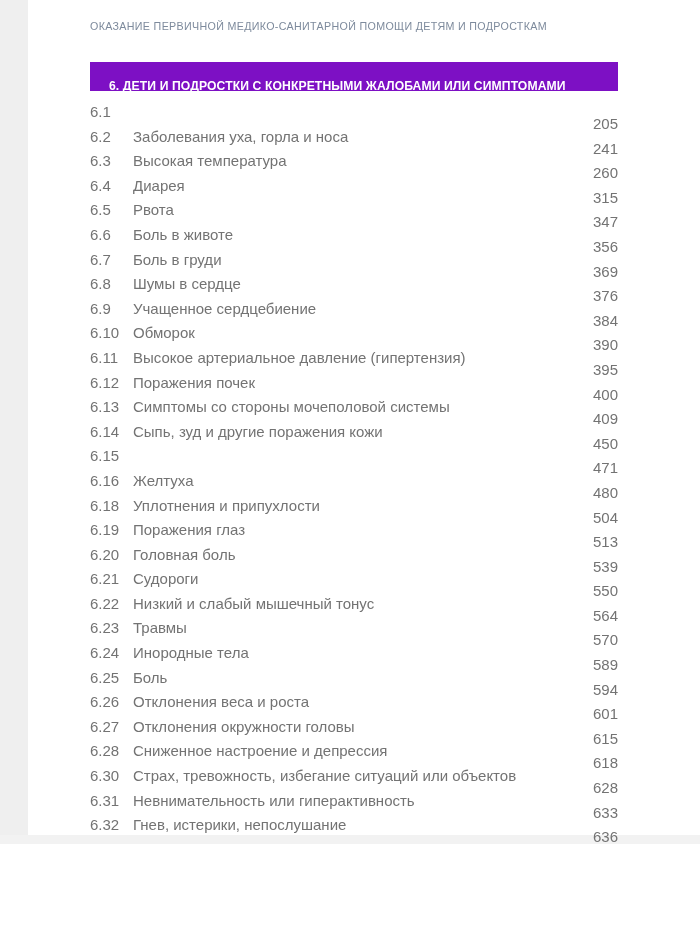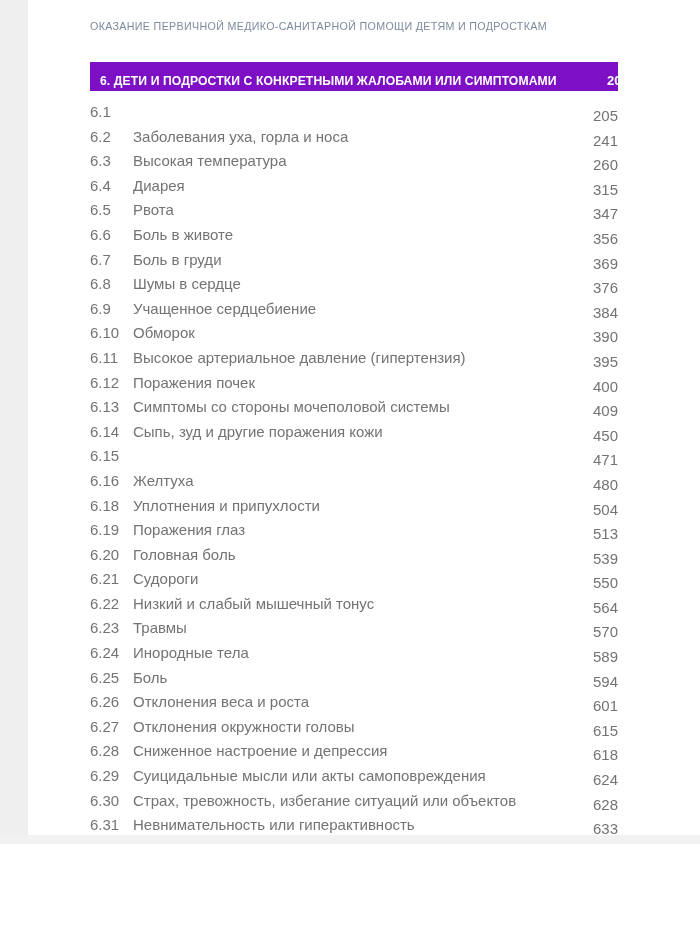--- a/index.html
+++ b/index.html
@@ -70,21 +70,22 @@
   .chapter-banner {
     position: absolute;
     left: 90px;
     top: 62px;
     width: 528px;
     height: 29px;
     background: #7d10c4;
     display: flex;
     align-items: center;
     box-sizing: border-box;
-    padding: 8px 9px 0 10px;
+    padding: 16px 9px 0 10px;
+    flex-direction: column;
   }
   .chapter-banner .banner-title {
     color: #ffffff;
     font-size: 13.1px;
     font-weight: 700;
     letter-spacing: 0.1px;
     white-space: nowrap;
     transform: scaleX(0.93);
     transform-origin: left center;
     flex: 1 1 auto;
@@ -125,21 +126,21 @@
     position: absolute;
     left: 43px;
     top: 0;
     right: 54px;
     overflow: hidden;
     text-overflow: clip;
   }
   .toc-row .toc-page {
     position: absolute;
     right: 0;
-    top: 4px;
+    top: 12px;
     width: 40px;
     text-align: right;
   }
 
   
   .folio {
     position: absolute;
     left: 90px;
     top: 861px;
     font-size: 18px;
@@ -291,25 +292,20 @@
         <span class="toc-num">6.27</span>
         <span class="toc-label">Отклонения окружности головы</span>
         <span class="toc-page">615</span>
       </div>
       <div class="toc-row">
         <span class="toc-num">6.28</span>
         <span class="toc-label">Сниженное настроение и депрессия</span>
         <span class="toc-page">618</span>
       </div>
       <div class="toc-row">
-        <span class="toc-num">6.29</span>
-        <span class="toc-label">Суицидальные мысли или акты самоповреждения</span>
-        <span class="toc-page">624</span>
-      </div>
-      <div class="toc-row">
         <span class="toc-num">6.30</span>
         <span class="toc-label">Страх, тревожность, избегание ситуаций или объектов</span>
         <span class="toc-page">628</span>
       </div>
       <div class="toc-row">
         <span class="toc-num">6.31</span>
         <span class="toc-label">Невнимательность или гиперактивность</span>
         <span class="toc-page">633</span>
       </div>
       <div class="toc-row">

